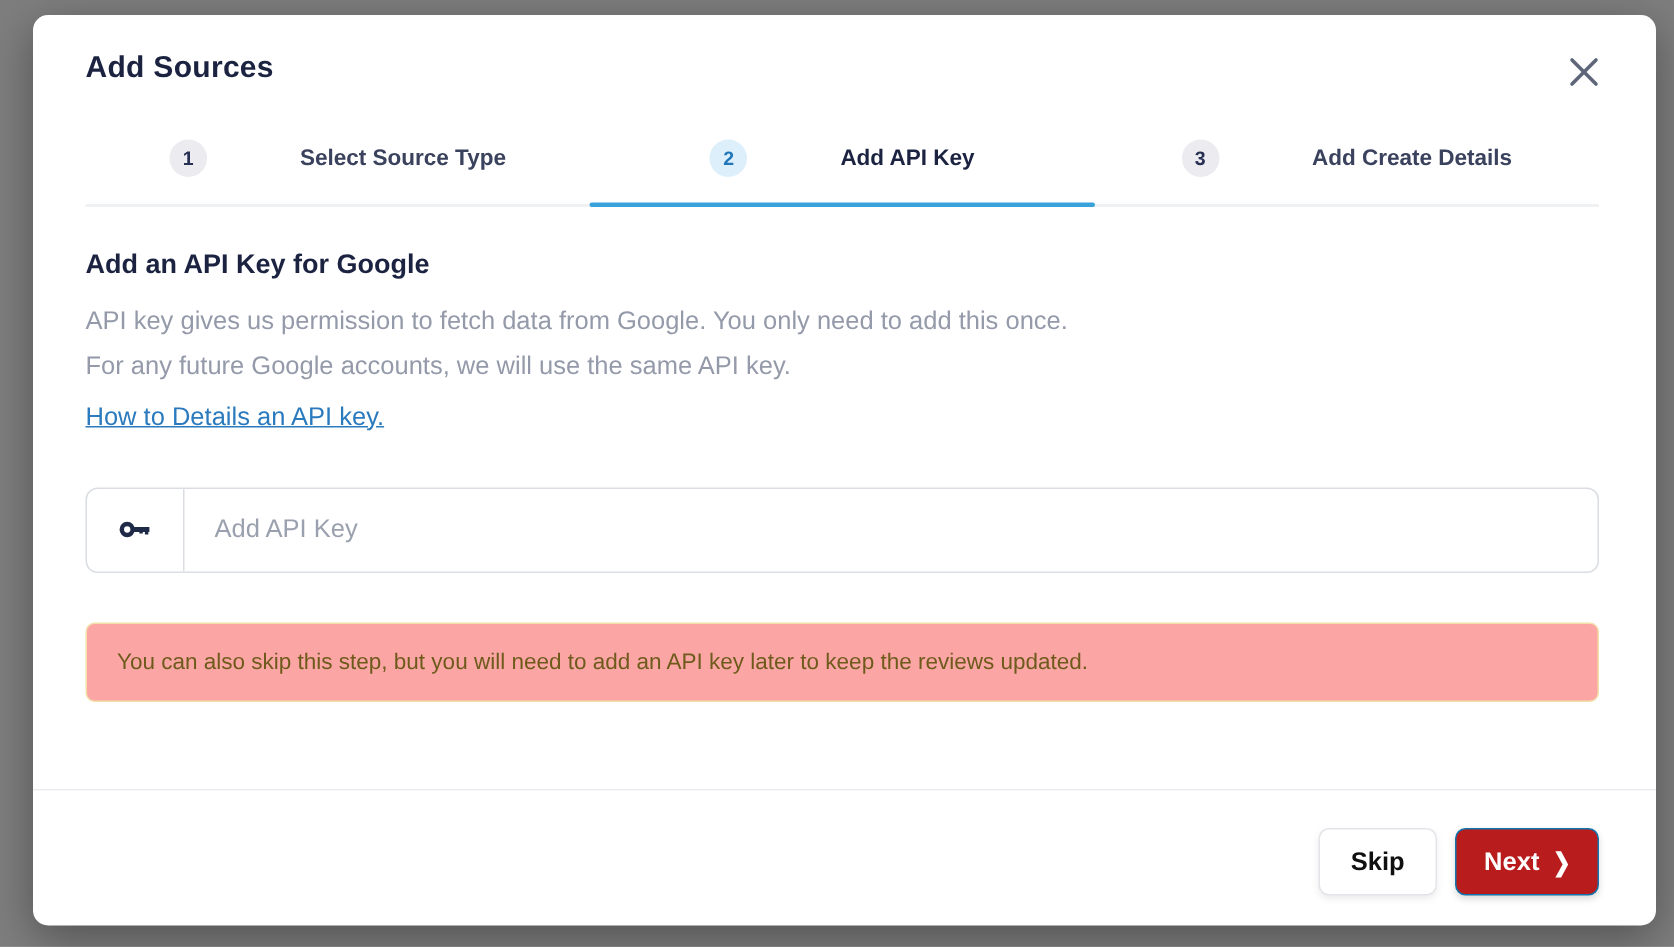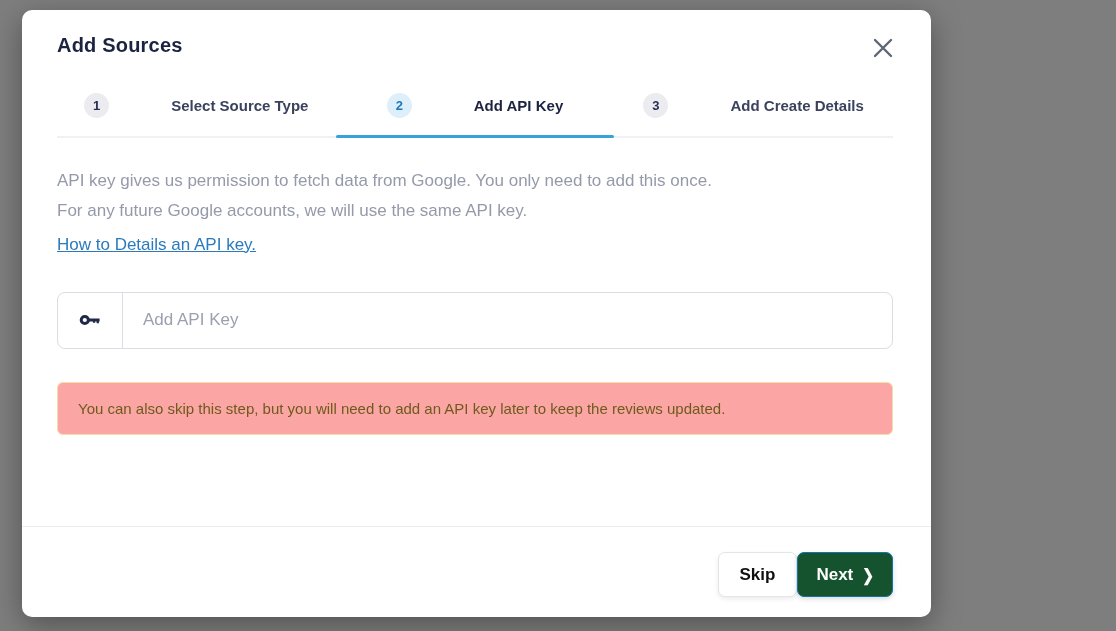--- a/index.html
+++ b/index.html
@@ -9,21 +9,21 @@
     background: #7e7e7e;
     overflow: hidden;
   }
   .backdrop {
     position: absolute; inset: 0;
     background: #7e7e7e;
   }
   .modal {
     position: absolute;
     left: 22px; top: 10px;
-    width: 909px; height: 607px;
+    width: 1082px; height: 607px;
     background: #ffffff;
     border-radius: 10px;
     box-shadow: 0 8px 30px rgba(0,0,0,0.35);
     display: flex; flex-direction: column;
   }
   
   .modal-header {
     position: relative;
     padding: 24px 38px 0 35px;
   }
@@ -150,41 +150,42 @@
     font-size: 15px;
     color: #6e5b1c;
   }
   
   .modal-footer {
     border-top: 1px solid #ecedf0;
     padding: 25px 38px 20px 38px;
     display: flex;
     justify-content: flex-end;
     align-items: flex-start;
+    gap: 12px;
   }
   .btn {
     font-family: "Liberation Sans", sans-serif;
     font-size: 17px;
     font-weight: bold;
     border-radius: 7px;
     cursor: pointer;
     height: 45px;
     display: inline-flex;
     align-items: center;
     justify-content: center;
   }
   .btn-skip {
     background: #ffffff;
     border: 1px solid #e3e5e9;
     color: #101010;
     padding: 0 21px;
     box-shadow: 0 2px 5px rgba(0,0,0,0.08);
   }
   .btn-next {
-    background: #14532d;
+    background: #b91c1c;
     border: 1px solid #1373aa;
     color: #ffffff;
     padding: 0 18px;
     gap: 9px;
     box-shadow: 0 2px 5px rgba(0,0,0,0.15);
   }
   .btn-next .chevron {
     font-size: 14px;
     font-weight: bold;
     line-height: 1;
@@ -221,20 +222,21 @@
       </div>
       <div class="step">
         <span class="step-circle">3</span>
         <span class="step-label">Add Create Details</span>
         <span class="indicator"></span>
       </div>
     </div>
   </div>
 
   <div class="modal-content">
+    <div class="content-heading">Add an API Key for Google</div>
     <div class="content-desc">API key gives us permission to fetch data from Google. You only need to add this once. For any future Google accounts, we will use the same API key.</div>
     <a class="content-link">How to Details an API key.</a>
 
     <div class="input-group">
       <div class="input-icon-cell">
         <svg width="24" height="24" viewBox="0 0 24 24">
           <circle cx="6.8" cy="12" r="3.6" fill="none" stroke="#1e2a47" stroke-width="3"></circle>
           <path d="M10.4 10.4 H21.6 V13.6 H20.9 V15.3 H18.6 V13.6 H17.2 V14.7 H14.9 V13.6 H10.4 Z" fill="#1e2a47"></path>
         </svg>
       </div>

